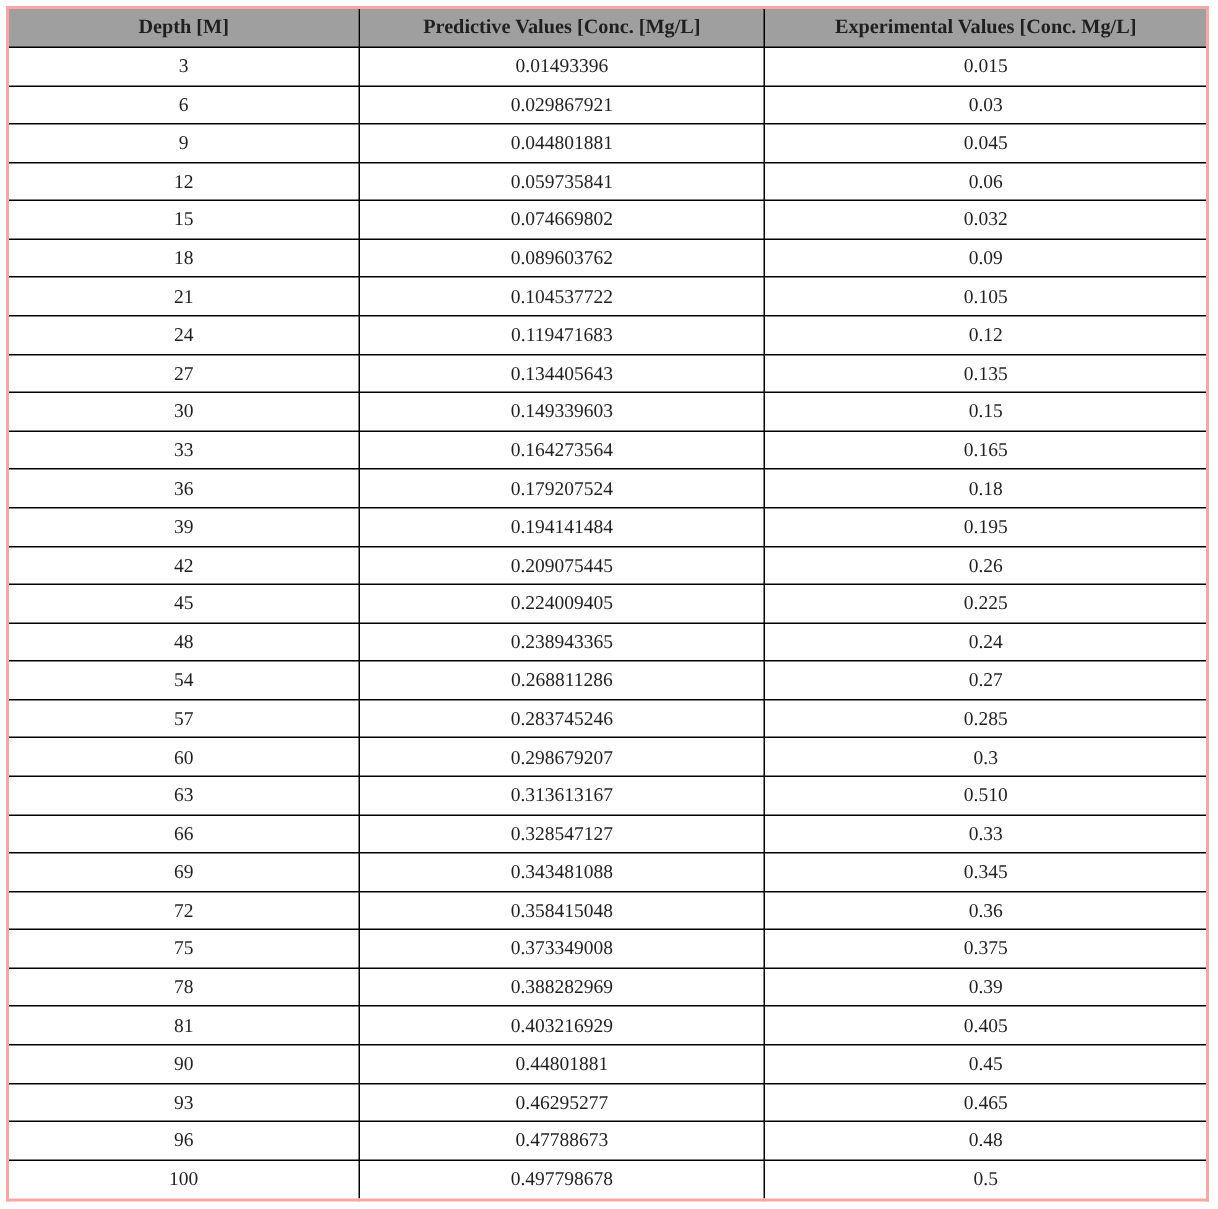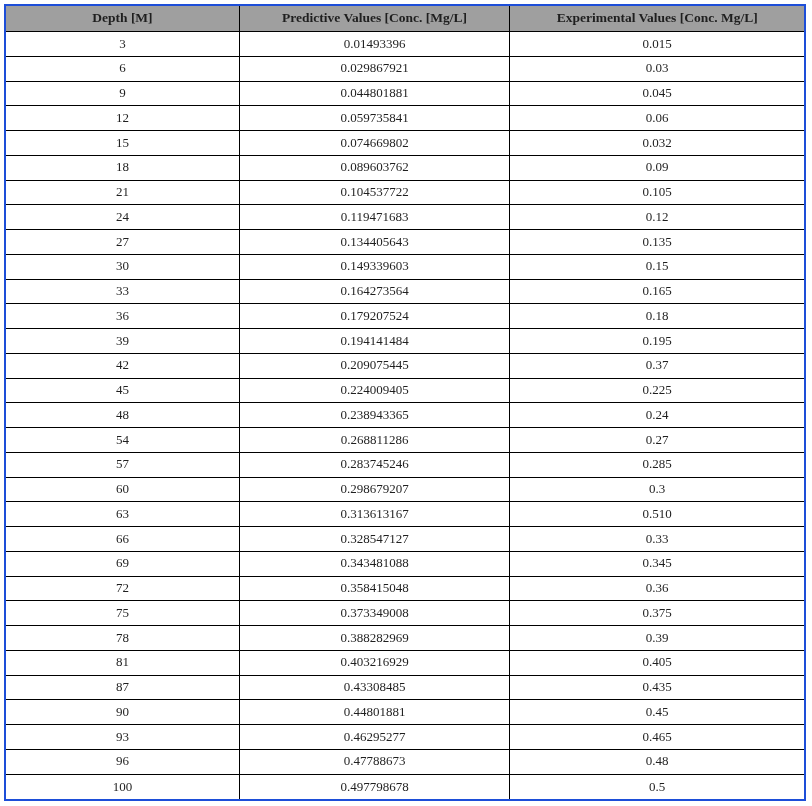--- a/index.html
+++ b/index.html
@@ -15,21 +15,21 @@
     left: 4px;
     top: 4px;
     width: 802px;
     height: 797px;
   }
   table.data-table {
     width: 100%;
     height: 100%;
     border-collapse: collapse;
     table-layout: fixed;
-    border: 2px solid #1d4ed8;
+    border: 2px solid #fca5a5;
   }
   table.data-table th,
   table.data-table td {
     border: 1.5px solid #000000;
     text-align: center;
     vertical-align: middle;
     padding: 0 4px;
     color: #1f1f1f;
     font-size: 13px;
     line-height: 1.1;
@@ -129,21 +129,21 @@
           <td>0.18</td>
         </tr>
         <tr>
           <td>39</td>
           <td>0.194141484</td>
           <td>0.195</td>
         </tr>
         <tr>
           <td>42</td>
           <td>0.209075445</td>
-          <td>0.37</td>
+          <td>0.26</td>
         </tr>
         <tr>
           <td>45</td>
           <td>0.224009405</td>
           <td>0.225</td>
         </tr>
         <tr>
           <td>48</td>
           <td>0.238943365</td>
           <td>0.24</td>
@@ -190,25 +190,20 @@
         </tr>
         <tr>
           <td>78</td>
           <td>0.388282969</td>
           <td>0.39</td>
         </tr>
         <tr>
           <td>81</td>
           <td>0.403216929</td>
           <td>0.405</td>
-        </tr>
-        <tr>
-          <td>87</td>
-          <td>0.43308485</td>
-          <td>0.435</td>
         </tr>
         <tr>
           <td>90</td>
           <td>0.44801881</td>
           <td>0.45</td>
         </tr>
         <tr>
           <td>93</td>
           <td>0.46295277</td>
           <td>0.465</td>

